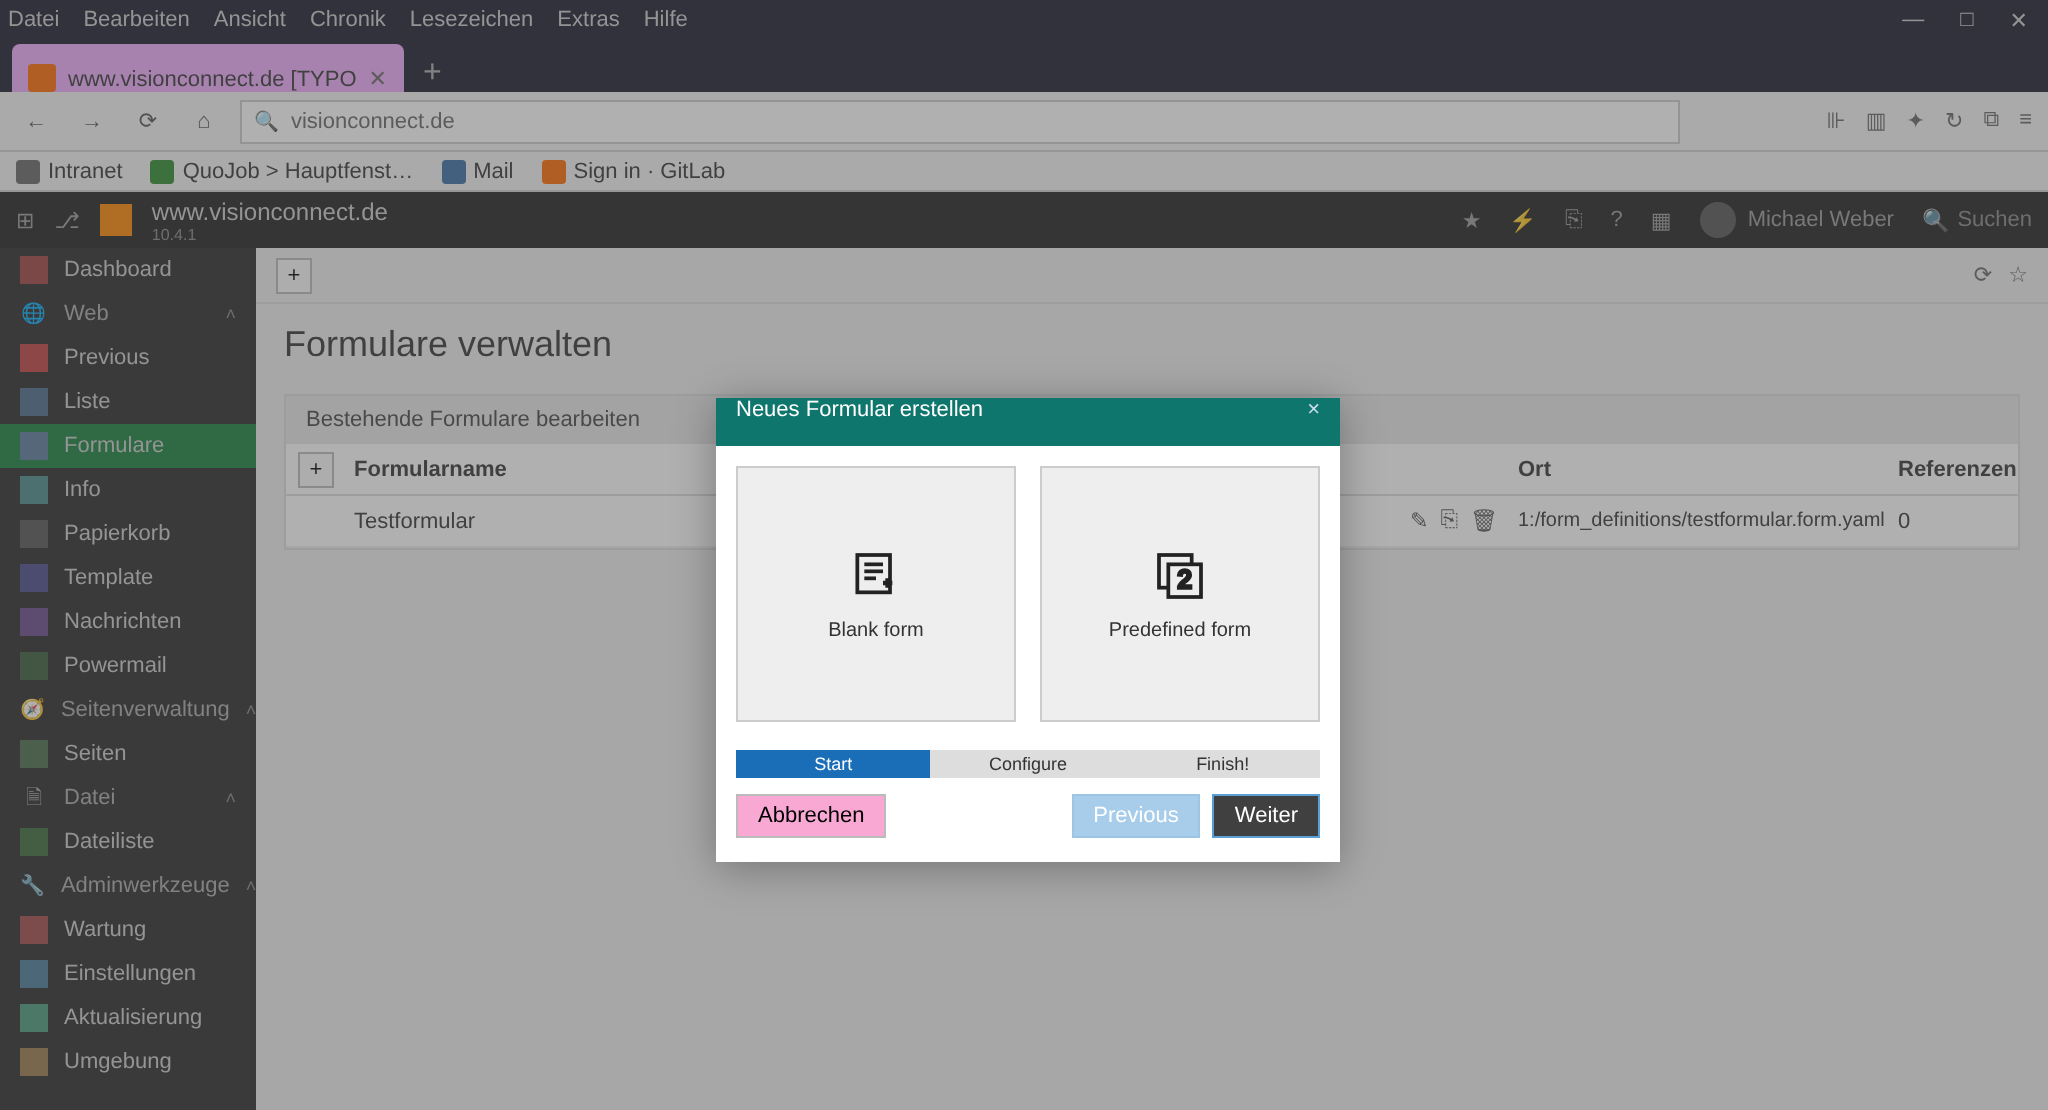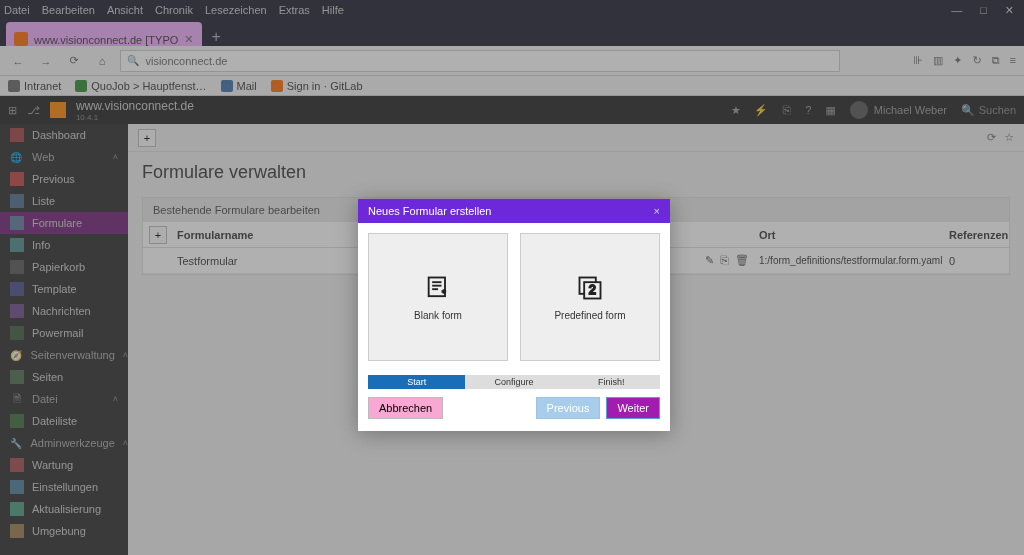--- a/index.html
+++ b/index.html
@@ -34,21 +34,21 @@
 .t3top .site{font-size:12px;color:#ccc}
 .t3top .right{margin-left:auto;display:flex;align-items:center;gap:14px}
 .t3top .right .usr{display:flex;align-items:center;gap:6px}
 .t3top .right .avatar{width:18px;height:18px;border-radius:50%;background:#555}
 .t3top .search{display:flex;align-items:center;gap:4px;color:#888}
 
 .t3body{display:flex;height:calc(555px - 20px - 26px - 30px - 20px - 28px)}
 .t3side{width:128px;background:#292929;overflow:hidden}
 .srow{display:flex;align-items:center;height:22px;padding:0 10px;color:#ccc;gap:8px;cursor:pointer}
 .srow.hdr{color:#aaa}
-.srow.active{background:#701a75}
+.srow.active{background:#15803d}
 .srow .si{width:14px;height:14px;display:flex;align-items:center;justify-content:center;font-size:10px}
 .srow .chev{margin-left:auto;color:#888;font-size:9px}
 .ico-dash{background:#a04040}.ico-page{background:#ff8700}.ico-view{background:#c04040}.ico-list{background:#4a6a8a}.ico-form{background:#5a7a9a}.ico-info{background:#4a8a8a}.ico-trash{background:#555}.ico-tmpl{background:#4a4a8a}.ico-msg{background:#6a4a8a}.ico-pm{background:#3a5a3a}.ico-sp{background:#4a6a4a}.ico-fl{background:#3a6a3a}.ico-maint{background:#a04a4a}.ico-set{background:#4a7a9a}.ico-upd{background:#4a9a7a}.ico-env{background:#9a7a4a}
 
 .t3content{flex:1;background:#eee;display:flex;flex-direction:column}
 .doctool{height:28px;background:#eee;border-bottom:1px solid #ddd;display:flex;align-items:center;padding:0 10px}
 .dtbtn{width:18px;height:18px;border:1px solid #bbb;background:#fafafa;display:flex;align-items:center;justify-content:center;cursor:pointer}
 .doctool .right{margin-left:auto;display:flex;gap:8px;color:#666}
 .pagetitle{padding:10px 14px;font-size:18px;color:#333}
 .panel{margin:4px 14px;background:#fff;border:1px solid #ddd}
@@ -60,32 +60,32 @@
 .thdr .c3{width:60px;font-weight:600;color:#333;text-align:left}
 .trow{display:flex;align-items:center;height:26px;border-bottom:1px solid #eee}
 .trow .c0{width:30px}
 .trow .c1{flex:1;color:#333;padding-left:4px}
 .trow .acts{display:flex;gap:6px;padding:0 10px;color:#555}
 .trow .c2{width:190px;color:#333;font-size:10px}
 .trow .c3{width:60px;color:#333}
 
 .overlay{position:absolute;left:0;top:0;width:1024px;height:555px;background:rgba(80,80,80,0.45)}
 .modal{position:absolute;left:358px;top:199px;width:312px;background:#fff;box-shadow:0 3px 20px rgba(0,0,0,0.3)}
-.mhdr{height:24px;background:#6d28d9;color:#fff;display:flex;align-items:center;padding:0 10px}
+.mhdr{height:24px;background:#0f766e;color:#fff;display:flex;padding:0 10px}
 .mhdr .x{margin-left:auto;color:#cde;cursor:pointer}
 .mbody{padding:10px;display:flex;gap:12px}
 .card{flex:1;height:128px;border:1px solid #ccc;background:#eee;display:flex;flex-direction:column;align-items:center;justify-content:center;gap:8px;cursor:pointer}
 .card svg{width:28px;height:28px}
 .card .lbl{color:#333;font-size:10px}
 .steps{display:flex;margin:4px 10px 0 10px}
 .step{flex:1;height:14px;background:#ddd;color:#333;font-size:9px;display:flex;align-items:center;justify-content:center}
 .step.active{background:#1a6eb8;color:#fff}
 .mfoot{padding:8px 10px 12px 10px;display:flex;gap:6px}
 .btn{height:22px;padding:0 10px;border:1px solid #bbb;background:#f9a8d4;cursor:pointer;display:flex;align-items:center}
-.btn.primary{background:#a21caf;color:#fff;border-color:#5aa0d8}
+.btn.primary{background:#404040;color:#fff;border-color:#5aa0d8}
 .btn.disabled{background:#a8cdea;color:#fff;border-color:#9cc4e4;cursor:default}
 .mfoot .spacer{margin-left:auto}
 </style>
 </head>
 <body>
 
 <div class="titlebar">
   <div class="menu">
     <span>Datei</span>
     <span>Bearbeiten</span>

